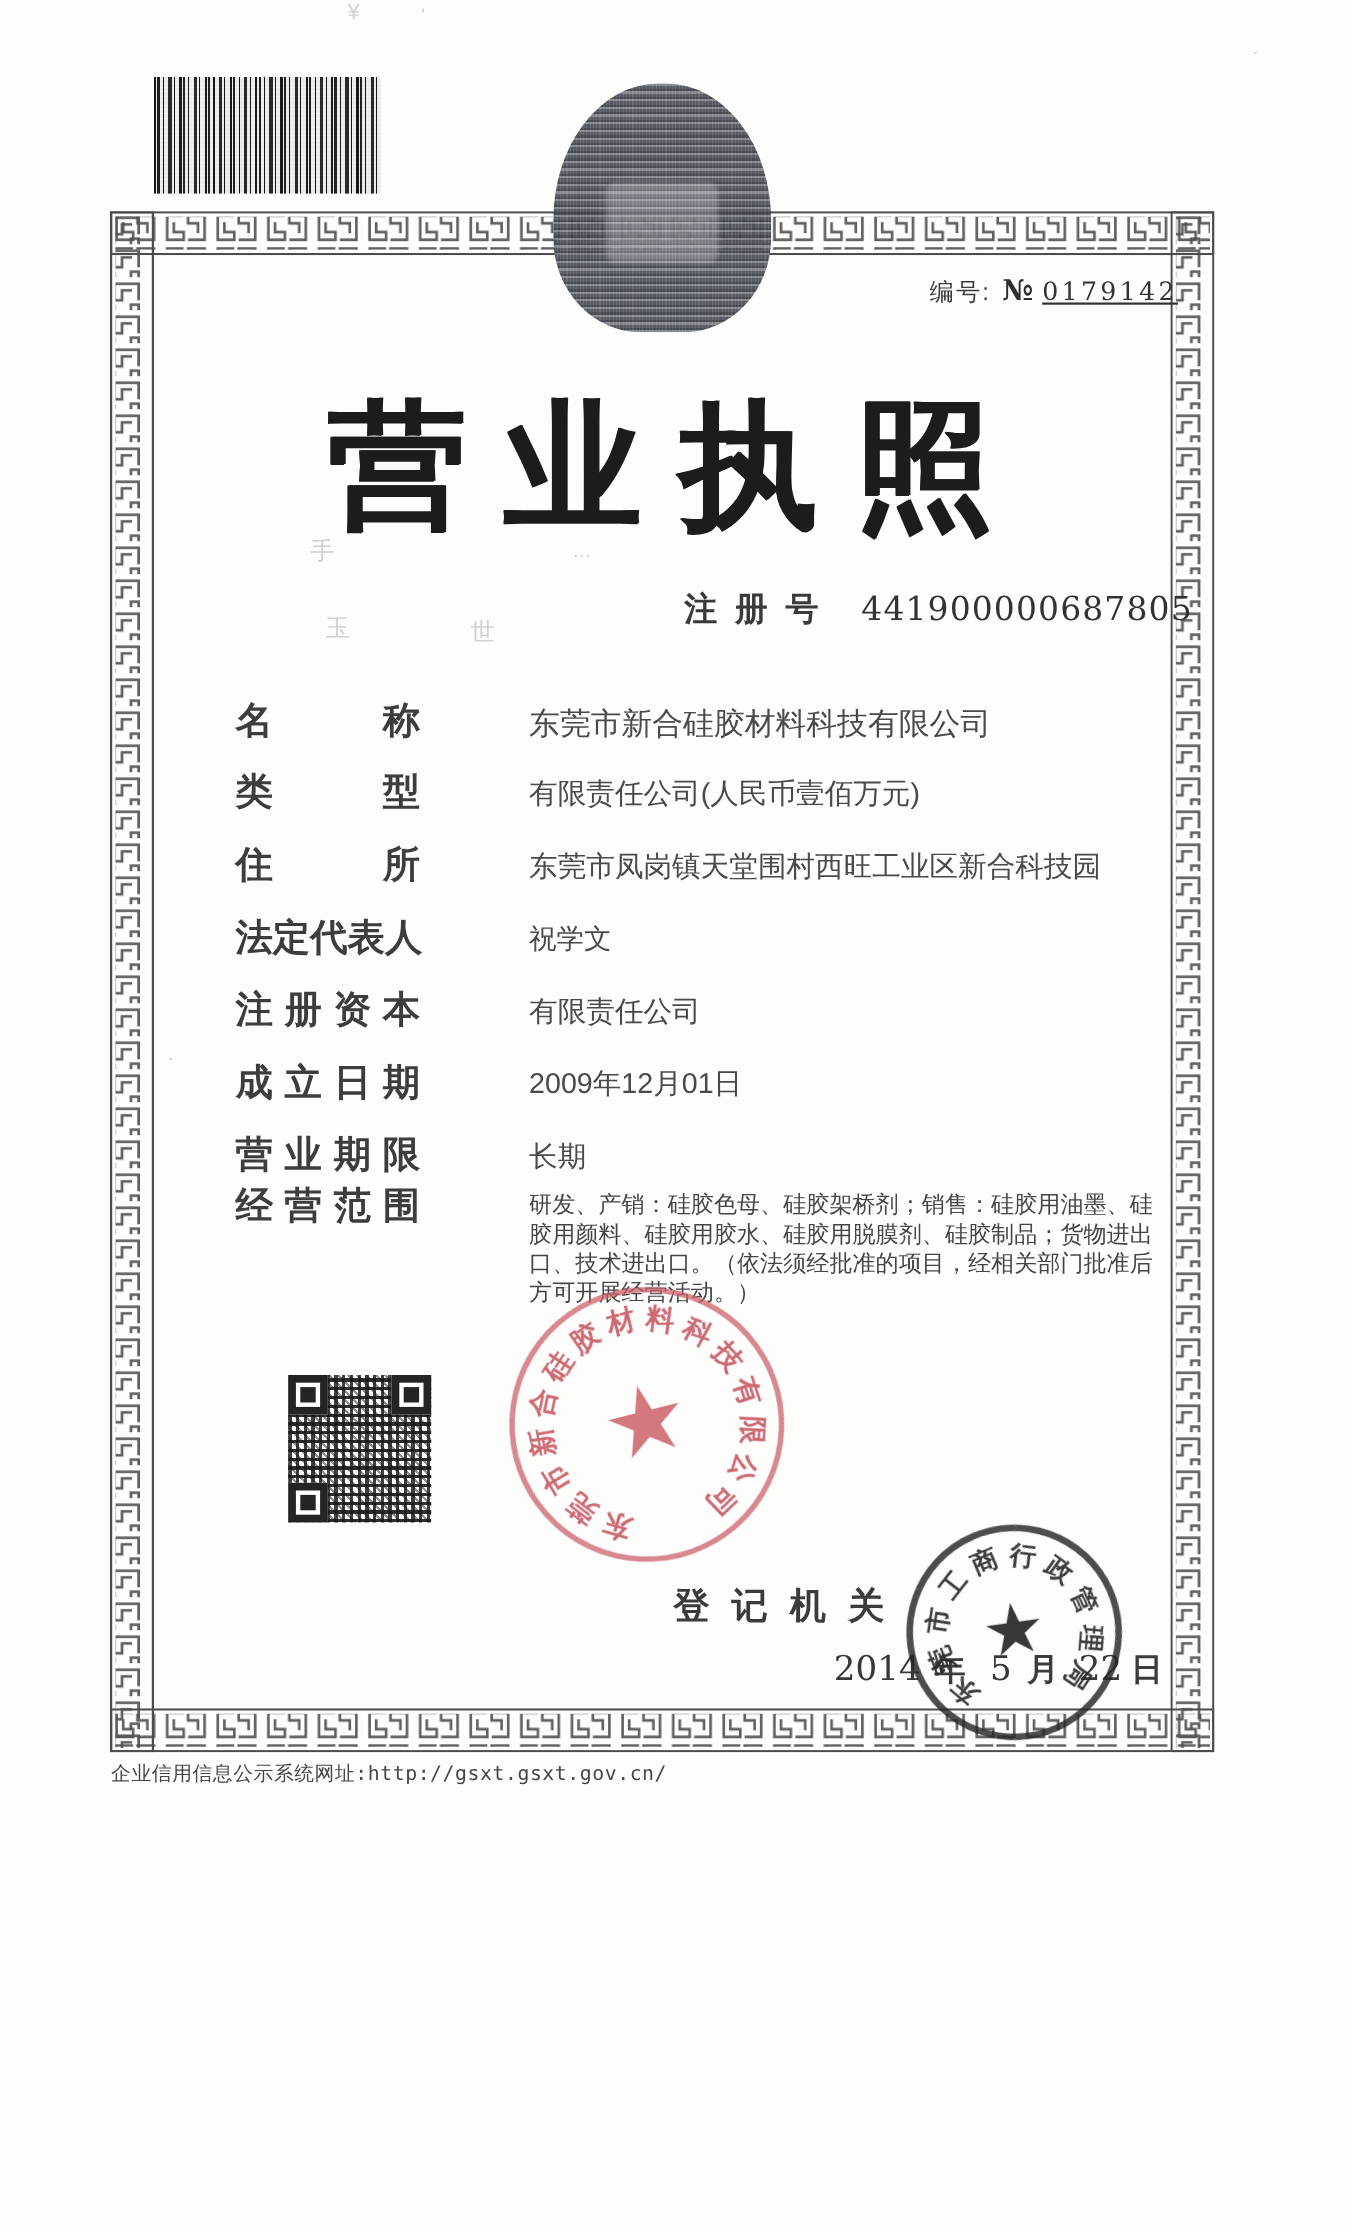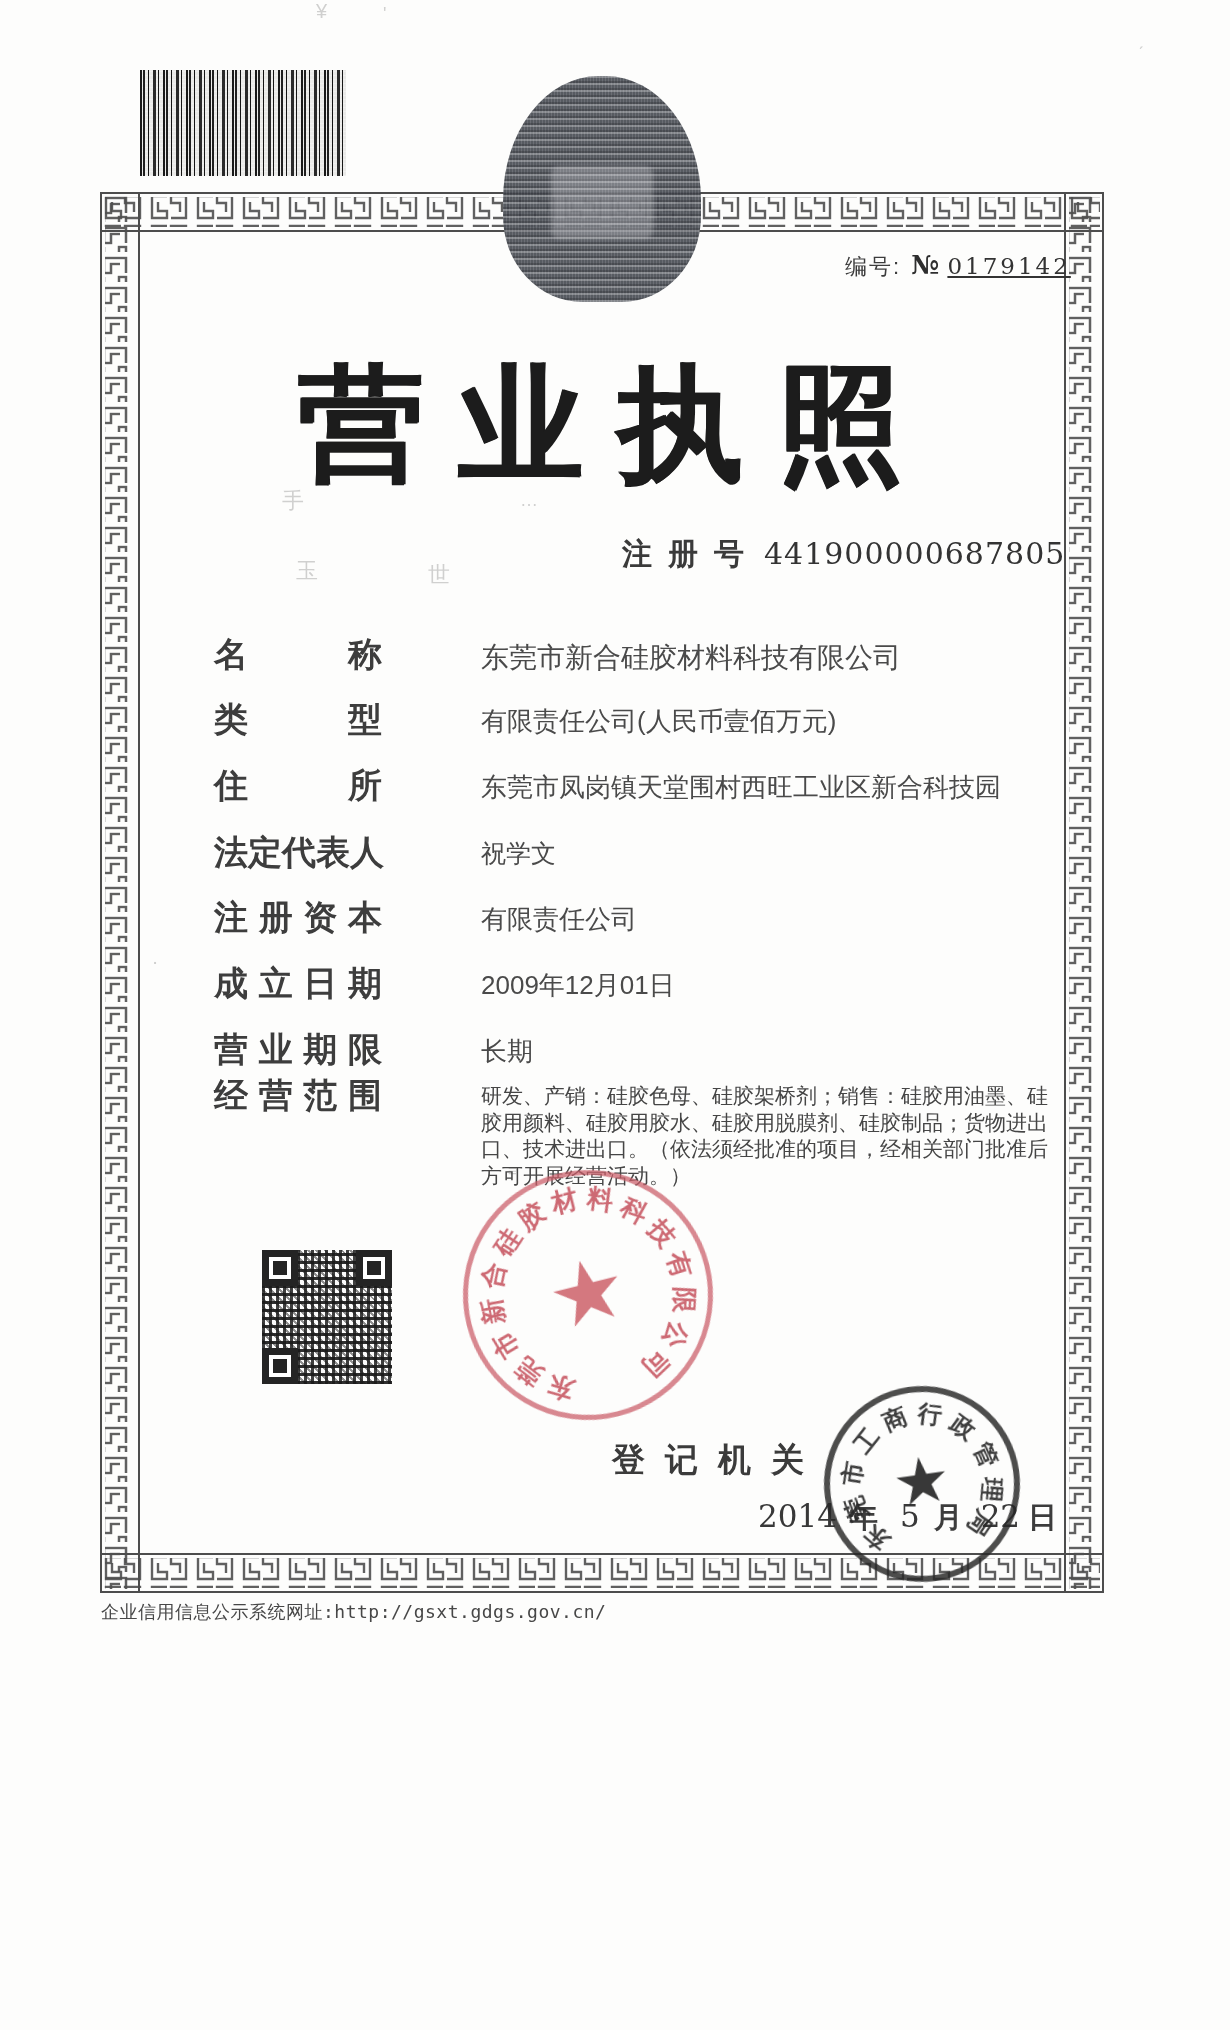--- a/index.html
+++ b/index.html
@@ -35,21 +35,21 @@
   .serial{left:845px;top:250px;font-size:22px;color:#3c3c3c;letter-spacing:2px;white-space:nowrap;z-index:4;}
   .serial .nomark{font-family:"DejaVu Serif",serif;font-weight:700;font-size:26px;margin:0 6px 0 10px;color:#2e2e2e;}
   .serial .snum{font-family:"DejaVu Serif",serif;font-size:23px;letter-spacing:3px;color:#333;text-decoration:underline;}
 
   .title{left:298px;top:352px;width:604px;display:flex;justify-content:space-between;z-index:4;
     font-size:125px;line-height:1.15;font-weight:900;color:#1c1c1c;
     text-shadow:1.5px 0 0 currentColor,0 1px 0 currentColor;filter:blur(.3px);}
 
   .regline{left:622px;top:534px;display:flex;align-items:baseline;z-index:4;}
   .reglabel{width:122px;font-size:30px;font-weight:600;color:#3a3a3a;}
-  .regnum{margin-left:20px;font-family:"DejaVu Serif",serif;font-size:30px;letter-spacing:1px;color:#333;}
+  .regnum{margin-left:39px;font-family:"DejaVu Serif",serif;font-size:30px;letter-spacing:1px;color:#333;}
 
   
   .frow{position:absolute;left:214px;height:46px;z-index:4;}
   .flabel{width:168px;font-size:34px;font-weight:600;color:#3d3d3d;filter:blur(.2px);}
   .fvalue{position:absolute;left:267px;top:7px;width:600px;font-size:26px;color:#4a4a4a;white-space:nowrap;}
   .frow-scope .fvalue{top:10px;width:585px;font-size:21px;line-height:26.5px;white-space:normal;color:#454545;}
   .spread{display:flex;justify-content:space-between;}
 
   
   .qr{left:262px;top:1250px;width:130px;height:134px;padding:0;z-index:4;background-color:#fafafa;
@@ -284,21 +284,21 @@
       <span class="ringchar" style="transform: translate(-50%, -50%) rotate(-73.3333deg) translateY(-70px);">市</span>
       <span class="ringchar" style="transform: translate(-50%, -50%) rotate(-44deg) translateY(-70px);">工</span>
       <span class="ringchar" style="transform: translate(-50%, -50%) rotate(-14.6667deg) translateY(-70px);">商</span>
       <span class="ringchar" style="transform: translate(-50%, -50%) rotate(14.6667deg) translateY(-70px);">行</span>
       <span class="ringchar" style="transform: translate(-50%, -50%) rotate(44deg) translateY(-70px);">政</span>
       <span class="ringchar" style="transform: translate(-50%, -50%) rotate(73.3333deg) translateY(-70px);">管</span>
       <span class="ringchar" style="transform: translate(-50%, -50%) rotate(102.667deg) translateY(-70px);">理</span>
       <span class="ringchar" style="transform: translate(-50%, -50%) rotate(132deg) translateY(-70px);">局</span>
     </div>
 
-  <div class="abs footer-left">企业信用信息公示系统网址:http://gsxt.gdgs.gov.cn/</div>
+  <div class="abs footer-left">企业信用信息公示系统网址:http://gsxt.gsxt.gov.cn/</div>
 
 <span class="artifact" style="left: 316px; top: 0px; font-size: 20px;">¥</span>
     <span class="artifact" style="left: 383px; top: 4px; font-size: 18px;">'</span>
     <span class="artifact" style="left: 1138px; top: 44px; font-size: 18px;">ˊ</span>
     <span class="artifact" style="left: 282px; top: 486px; font-size: 22px;">手</span>
     <span class="artifact" style="left: 520px; top: 490px; font-size: 18px;">…</span>
     <span class="artifact" style="left: 296px; top: 556px; font-size: 22px;">玉</span>
     <span class="artifact" style="left: 428px; top: 560px; font-size: 22px;">世</span>
     <span class="artifact" style="left: 146px; top: 946px; font-size: 18px;">．</span>
     <span class="artifact" style="left: 508px; top: 1162px; font-size: 15px;">≡</span>

